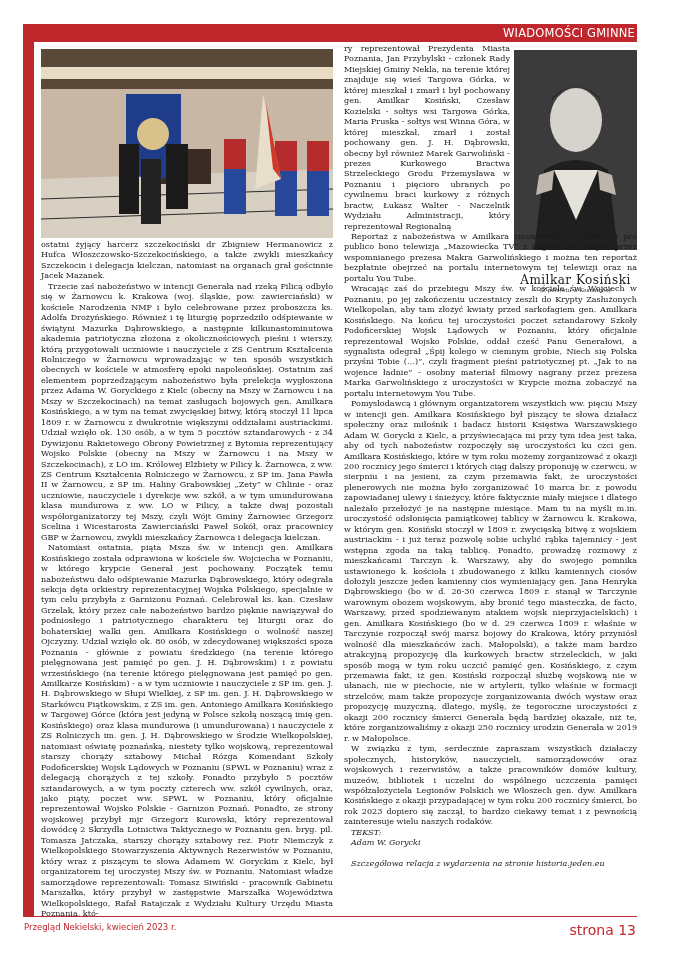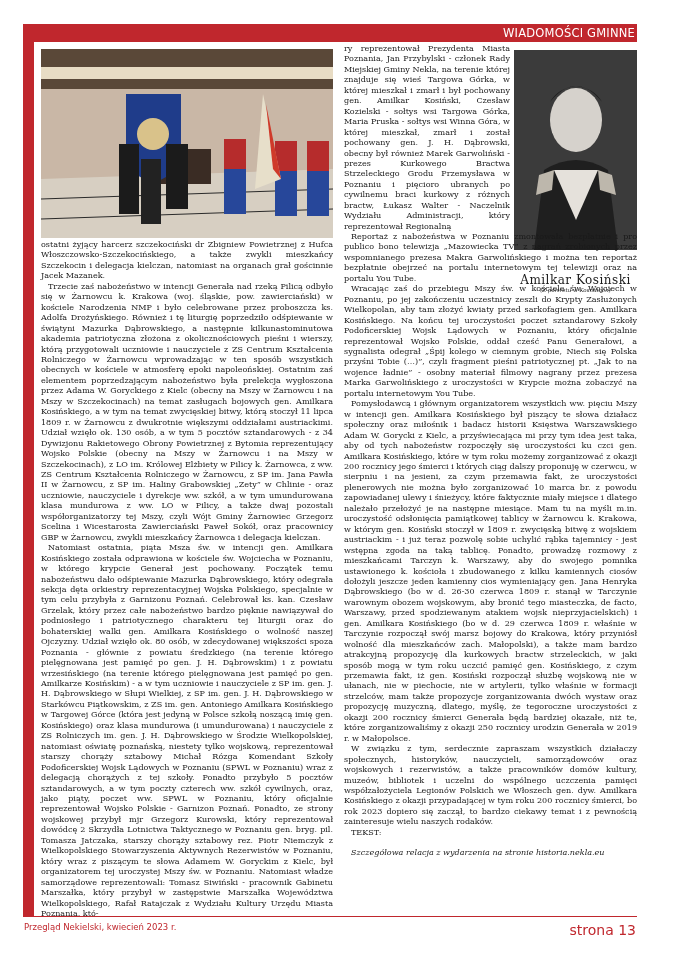--- a/index.html
+++ b/index.html
@@ -11,21 +11,21 @@
   .footer-left{position:absolute;left:24px;top:922px;font-family:"DejaVu Sans",sans-serif;font-size:8.5px;color:#c0272d;}
   .footer-right{position:absolute;right:43px;top:922px;font-family:"DejaVu Sans",sans-serif;font-size:14px;color:#c0272d;}
   .photo{position:absolute;left:41px;top:49px;width:292px;height:189px;overflow:hidden;}
   .portrait{position:absolute;left:514px;top:50px;width:123px;height:225px;}
   .col{position:absolute;font-size:8.05px;line-height:10.45px;text-align:justify;}
   .col p{margin:0;text-indent:7px;}
   .col p.noind{text-indent:0;}
   .col-left{left:41px;top:240px;width:292px;}
   .col-mid{left:344px;top:44px;width:166px;}
   .col-right{left:344px;top:232px;width:293px;}
-  .sig{text-indent:7px;}
+  .sig{font-style:italic;text-indent:7px;}
   .link-note{font-style:italic;margin-top:10px !important;}
 </style>
 </head>
 <body>
 
 <div class="red-top"></div>
 <div class="red-left"></div>
 <div class="section-label">WIADOMOŚCI GMINNE</div>
 
 <div class="photo">
@@ -65,33 +65,34 @@
     <path d="M20 200 L30 120 Q62 100 94 120 L104 200Z" fill="#1f1f1f"></path>
     <path d="M40 120 L62 170 L84 120" fill="#e5e1db"></path>
     <path d="M25 125 L40 120 L38 140 L22 145Z" fill="#bdb7ac"></path>
     <path d="M98 125 L84 120 L86 140 L102 145Z" fill="#bdb7ac"></path>
   </svg>
   <div style="text-align:center;font-size:12px;margin-top:19px;letter-spacing:0.5px;">Amilkar Kosiński</div>
   <div style="text-align:center;font-size:5.5px;font-style:italic;">(Z portretu w Kosnutach)</div>
 </div>
 
 <div class="col col-left">
-  <p class="noind">ostatni żyjący harcerz szczekociński dr Zbigniew Powietrznej z Hufca Włoszczowsko-Szczekocińskiego, a także zwykli mieszkańcy Szczekocin i delegacja kielczan, natomiast na organach grał gościnnie Jacek Mazanek.</p>
+  <p class="noind">ostatni żyjący harcerz szczekociński dr Zbigniew Hermanowicz z Hufca Włoszczowsko-Szczekocińskiego, a także zwykli mieszkańcy Szczekocin i delegacja kielczan, natomiast na organach grał gościnnie Jacek Mazanek.</p>
   <p>Trzecie zaś nabożeństwo w intencji Generała nad rzeką Pilicą odbyło się w Żarnowcu k. Krakowa (woj. śląskie, pow. zawierciański) w kościele Narodzenia NMP i było celebrowane przez proboszcza ks. Adolfa Drożyńskiego. Również i tę liturgię poprzedziło odśpiewanie w świątyni Mazurka Dąbrowskiego, a następnie kilkunastominutowa akademia patriotyczna złożona z okolicznościowych pieśni i wierszy, którą przygotowali uczniowie i nauczyciele z ZS Centrum Kształcenia Rolniczego w Żarnowcu wprowadzając w ten sposób wszystkich obecnych w kościele w atmosferę epoki napoleońskiej. Ostatnim zaś elementem poprzedzającym nabożeństwo była prelekcja wygłoszona przez Adama W. Goryckiego z Kielc (obecny na Mszy w Żarnowcu i na Mszy w Szczekocinach) na temat zasługach bojowych gen. Amilkara Kosińskiego, a w tym na temat zwycięskiej bitwy, którą stoczył 11 lipca 1809 r. w Żarnowcu z dwukrotnie większymi oddziałami austriackimi. Udział wzięło ok. 130 osób, a w tym 5 pocztów sztandarowych - z 34 Dywizjonu Rakietowego Obrony Powietrznej z Bytomia reprezentujący Wojsko Polskie (obecny na Mszy w Żarnowcu i na Mszy w Szczekocinach), z LO im. Królowej Elżbiety w Pilicy k. Żarnowca, z ww. ZS Centrum Kształcenia Rolniczego w Żarnowcu, z SP im. Jana Pawła II w Żarnowcu, z SP im. Haliny Grabowskiej „Zety” w Chlinie - oraz uczniowie, nauczyciele i dyrekcje ww. szkół, a w tym umundurowana klasa mundurowa z ww. LO w Pilicy, a także dwaj pozostali współorganizatorzy tej Mszy, czyli Wójt Gminy Żarnowiec Grzegorz Scelina i Wicestarosta Zawierciański Paweł Sokół, oraz pracownicy GBP w Żarnowcu, zwykli mieszkańcy Żarnowca i delegacja kielczan.</p>
   <p>Natomiast ostatnia, piąta Msza św. w intencji gen. Amilkara Kosińskiego została odprawiona w kościele św. Wojciecha w Poznaniu, w którego krypcie Generał jest pochowany. Początek temu nabożeństwu dało odśpiewanie Mazurka Dąbrowskiego, który odegrała sekcja dęta orkiestry reprezentacyjnej Wojska Polskiego, specjalnie w tym celu przybyła z Garnizonu Poznań. Celebrował ks. kan. Czesław Grzelak, który przez całe nabożeństwo bardzo pięknie nawiązywał do podniosłego i patriotycznego charakteru tej liturgii oraz do bohaterskiej walki gen. Amilkara Kosińskiego o wolność naszej Ojczyzny. Udział wzięło ok. 80 osób, w zdecydowanej większości spoza Poznania - głównie z powiatu średzkiego (na terenie którego pielęgnowana jest pamięć po gen. J. H. Dąbrowskim) i z powiatu wrzesińskiego (na terenie którego pielęgnowana jest pamięć po gen. Amilkarze Kosińskim) - a w tym uczniowie i nauczyciele z SP im. gen. J. H. Dąbrowskiego w Słupi Wielkiej, z SP im. gen. J. H. Dąbrowskiego w Starkówcu Piątkowskim, z ZS im. gen. Antoniego Amilkara Kosińskiego w Targowej Górce (która jest jedyną w Polsce szkołą noszącą imię gen. Kosińskiego) oraz klasa mundurowa (i umundurowana) i nauczyciele z ZS Rolniczych im. gen. J. H. Dąbrowskiego w Środzie Wielkopolskiej, natomiast oświatę poznańską, niestety tylko wojskową, reprezentował starszy chorąży sztabowy Michał Rózga Komendant Szkoły Podoficerskiej Wojsk Lądowych w Poznaniu (SPWL w Poznaniu) wraz z delegacją chorążych z tej szkoły. Ponadto przybyło 5 pocztów sztandarowych, a w tym poczty czterech ww. szkół cywilnych, oraz, jako piąty, poczet ww. SPWL w Poznaniu, który oficjalnie reprezentował Wojsko Polskie - Garnizon Poznań. Ponadto, ze strony wojskowej przybył mjr Grzegorz Kurowski, który reprezentował dowódcę 2 Skrzydła Lotnictwa Taktycznego w Poznaniu gen. bryg. pil. Tomasza Jatczaka, starszy chorąży sztabowy rez. Piotr Niemczyk z Wielkopolskiego Stowarzyszenia Aktywnych Rezerwistów w Poznaniu, który wraz z piszącym te słowa Adamem W. Goryckim z Kielc, był organizatorem tej uroczystej Mszy św. w Poznaniu. Natomiast władze samorządowe reprezentowali: Tomasz Siwiński - pracownik Gabinetu Marszałka, który przybył w zastępstwie Marszałka Województwa Wielkopolskiego, Rafał Ratajczak z Wydziału Kultury Urzędu Miasta Poznania, któ-</p>
 </div>
 
 <div class="col col-mid">
   <p class="noind">ry reprezentował Prezydenta Miasta Poznania, Jan Przybylski - członek Rady Miejskiej Gminy Nekla, na terenie której znajduje się wieś Targowa Górka, w której mieszkał i zmarł i był pochowany gen. Amilkar Kosiński, Czesław Kozielski - sołtys wsi Targowa Górka, Maria Pruska - sołtys wsi Winna Góra, w której mieszkał, zmarł i został pochowany gen. J. H. Dąbrowski, obecny był również Marek Garwoliński - prezes Kurkowego Bractwa Strzeleckiego Grodu Przemysława w Poznaniu i pięcioro ubranych po cywilnemu braci kurkowy z różnych bractw, Łukasz Walter - Naczelnik Wydziału Administracji, który reprezentował Regionalną</p>
 </div>
 
 <div class="col col-right">
-  <p>Reportaż z nabożeństwa w Poznaniu zmontowała bezpłatnie i pro publico bono telewizja „Mazowiecka TV” z nagrań zrobionych przez wspomnianego prezesa Makra Garwolińskiego i można ten reportaż bezpłatnie obejrzeć na portalu internetowym tej telewizji oraz na portalu You Tube.</p>
+  <p>Reportaż z nabożeństwa w Amilkara zmontowała bezpłatnie i pro publico bono telewizja „Mazowiecka TV” z nagrań zrobionych przez wspomnianego prezesa Makra Garwolińskiego i można ten reportaż bezpłatnie obejrzeć na portalu internetowym tej telewizji oraz na portalu You Tube.</p>
   <p>Wracając zaś do przebiegu Mszy św. w kościele św. Wojciech w Poznaniu, po jej zakończeniu uczestnicy zeszli do Krypty Zasłużonych Wielkopolan, aby tam złożyć kwiaty przed sarkofagiem gen. Amilkara Kosińskiego. Na końcu tej uroczystości poczet sztandarowy Szkoły Podoficerskiej Wojsk Lądowych w Poznaniu, który oficjalnie reprezentował Wojsko Polskie, oddał cześć Panu Generałowi, a sygnalista odegrał „Śpij kolego w ciemnym grobie, Niech się Polska przyśni Tobie (…)”, czyli fragment pieśni patriotycznej pt. „Jak to na wojence ładnie” - osobny materiał filmowy nagrany przez prezesa Marka Garwolińskiego z uroczystości w Krypcie można zobaczyć na portalu internetowym You Tube.</p>
   <p>Pomysłodawcą i głównym organizatorem wszystkich ww. pięciu Mszy w intencji gen. Amilkara Kosińskiego był piszący te słowa działacz społeczny oraz miłośnik i badacz historii Księstwa Warszawskiego Adam W. Gorycki z Kielc, a przyświecająca mi przy tym idea jest taka, aby od tych nabożeństw rozpoczęły się uroczystości ku czci gen. Amilkara Kosińskiego, które w tym roku możemy zorganizować z okazji 200 rocznicy jego śmierci i których ciąg dalszy proponuję w czerwcu, w sierpniu i na jesieni, za czym przemawia fakt, że uroczystości plenerowych nie można było zorganizować 10 marca br. z powodu zapowiadanej ulewy i śnieżycy, które faktycznie miały miejsce i dlatego należało przełożyć je na następne miesiące. Mam tu na myśli m.in. uroczystość odsłonięcia pamiątkowej tablicy w Żarnowcu k. Krakowa, w którym gen. Kosiński stoczył w 1809 r. zwycięską bitwę z wojskiem austriackim - i już teraz pozwolę sobie uchylić rąbka tajemnicy - jest wstępna zgoda na taką tablicę. Ponadto, prowadzę rozmowy z mieszkańcami Tarczyn k. Warszawy, aby do swojego pomnika ustawionego k. kościoła i zbudowanego z kilku kamiennych ciosów dołożyli jeszcze jeden kamienny cios wymieniający gen. Jana Henryka Dąbrowskiego (bo w d. 26-30 czerwca 1809 r. stanął w Tarczynie warownym obozem wojskowym, aby bronić tego miasteczka, de facto, Warszawy, przed spodziewanym atakiem wojsk nieprzyjacielskich) i gen. Amilkara Kosińskiego (bo w d. 29 czerwca 1809 r. właśnie w Tarczynie rozpoczął swój marsz bojowy do Krakowa, który przyniósł wolność dla mieszkańców zach. Małopolski), a także mam bardzo atrakcyjną propozycję dla kurkowych bractw strzeleckich, w jaki sposób mogą w tym roku uczcić pamięć gen. Kosińskiego, z czym przemawia fakt, iż gen. Kosiński rozpoczął służbę wojskową nie w ułanach, nie w piechocie, nie w artylerii, tylko właśnie w formacji strzelców, mam także propozycje zorganizowania dwóch wystaw oraz propozycję muzyczną, dlatego, myślę, że tegoroczne uroczystości z okazji 200 rocznicy śmierci Generała będą bardziej okazałe, niż te, które zorganizowaliśmy z okazji 250 rocznicy urodzin Generała w 2019 r. w Małopolsce.</p>
   <p>W związku z tym, serdecznie zapraszam wszystkich działaczy społecznych, historyków, nauczycieli, samorządowców oraz wojskowych i rezerwistów, a także pracowników domów kultury, muzeów, bibliotek i uczelni do wspólnego uczczenia pamięci współzałożyciela Legionów Polskich we Włoszech gen. dyw. Amilkara Kosińskiego z okazji przypadającej w tym roku 200 rocznicy śmierci, bo rok 2023 dopiero się zaczął, to bardzo ciekawy temat i z pewnością zainteresuje wielu naszych rodaków.</p>
   <p class="sig">TEKST:</p>
-  <p class="sig link-note">Szczegółowa relacja z wydarzenia na stronie historia.nekla.eu</p>
+  <p class="sig">Adam W. Gorycki</p>
+  <p class="sig link-note">Szczegółowa relacja z wydarzenia na stronie historia.jeden.eu</p>
 </div>
 
 <div class="bottom-rule"></div>
 <div class="footer-left">Przegląd Nekielski, kwiecień 2023 r.</div>
 <div class="footer-right">strona 13</div>
 
 </body></html>

